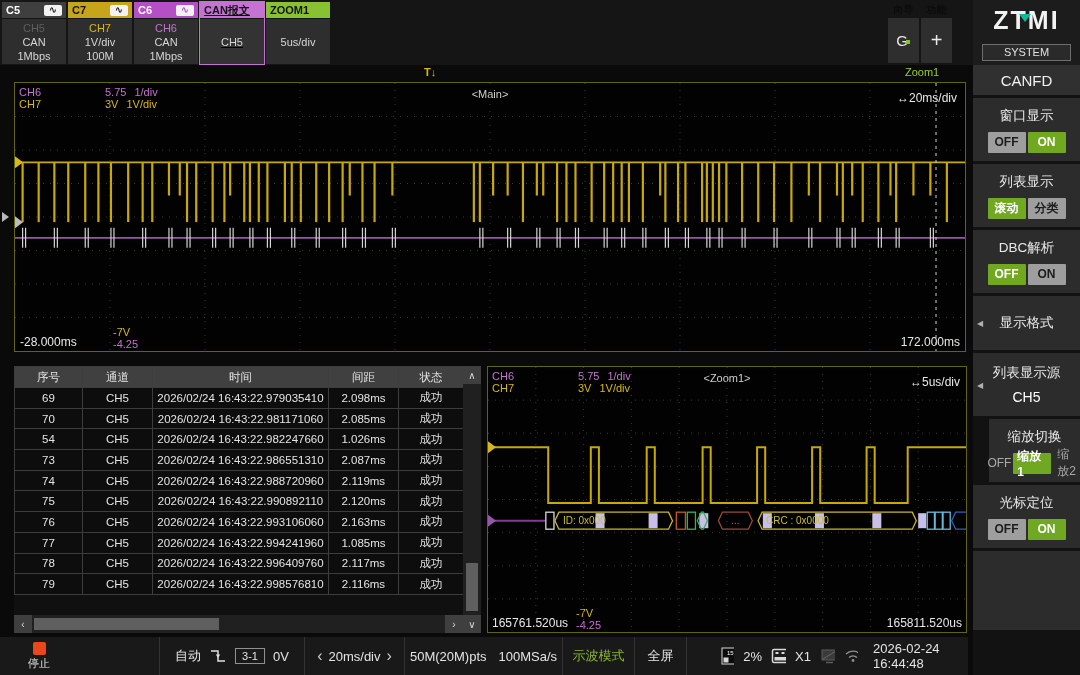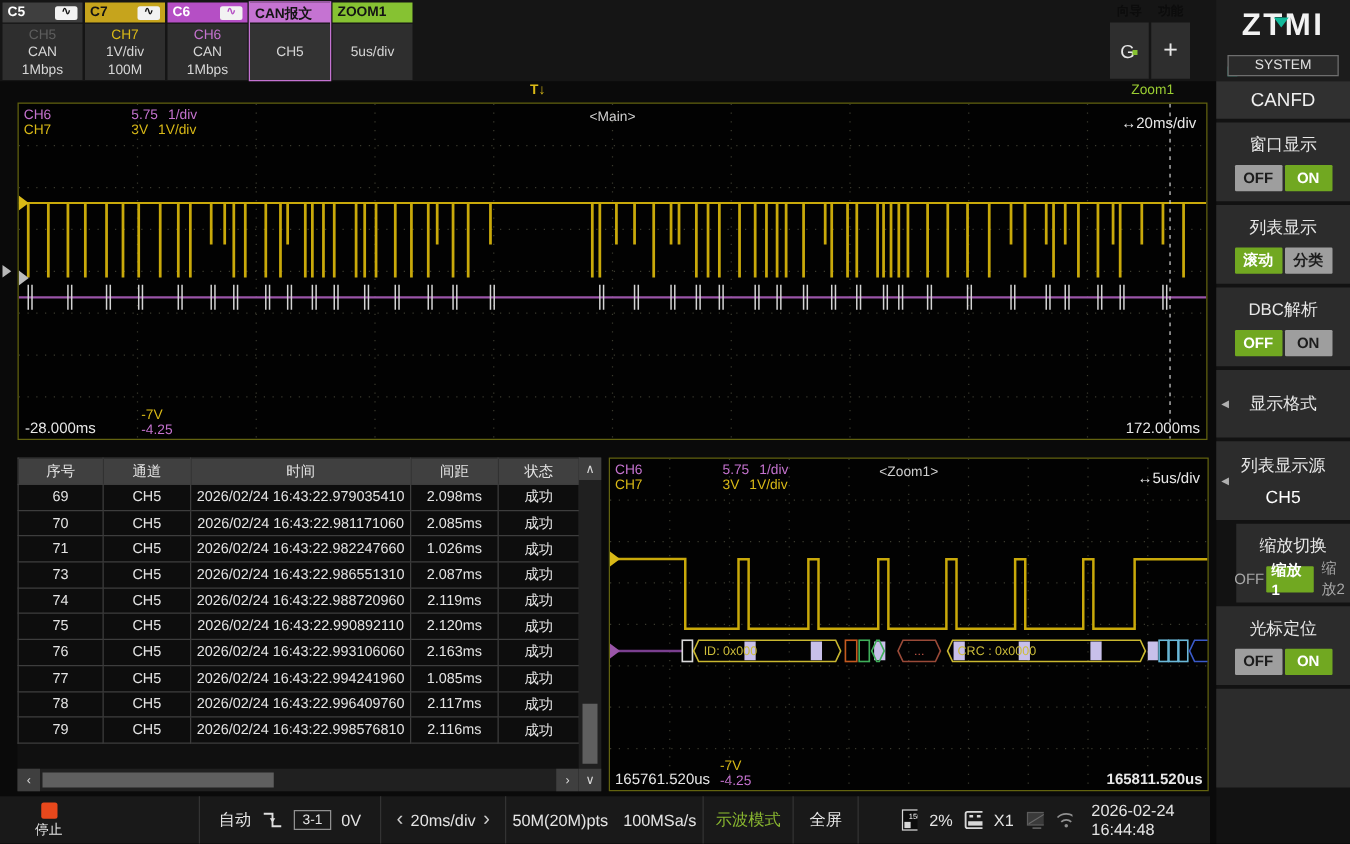--- a/index.html
+++ b/index.html
@@ -10,21 +10,21 @@
   
   .topbar { position:absolute; left:0; top:0; width:1080px; height:65px; background:#151515; }
   .tabs { position:absolute; left:2px; top:2px; display:flex; gap:2px; }
   .tab { width:64px; cursor:pointer; }
   .tab-header { height:16px; display:flex; align-items:center; justify-content:space-between;
                 padding:0 4px; font-size:11px; font-weight:bold; }
   .sine-pill { width:18px; height:11px; background:#f2f2f2; border-radius:2px; font-size:10px;
                line-height:10px; text-align:center; }
   .tab-body { height:45px; background:#2e2e2e; margin-top:1px; display:flex; flex-direction:column;
               align-items:center; justify-content:center; font-size:11px; color:#d6d6d6; line-height:14px; }
-  .tab.selected { outline:1px solid #c573d2; }
+  .tab.selected { outline:1px solid #c573d2;text-decoration:underline; }
   .mini-btn { position:absolute; top:2px; width:31px; }
   .mini-btn .hd { height:15px; font-size:10px; line-height:15px; text-align:center; color:#0c0c0c; font-weight:bold; }
   .mini-btn .bd { height:45px; margin-top:1px; background:#2e2e2e; display:flex; align-items:center; justify-content:center; }
   .brand { position:absolute; right:0; top:0; width:107px; height:65px; background:#1c1c1c; }
   .logo { position:absolute; left:0; right:0; top:6px; text-align:center; color:#f2f2f2;
           font-size:25px; font-weight:bold; letter-spacing:2px; }
   .logo-tri { position:absolute; left:46px; top:14px; width:0; height:0;
               border-left:6px solid transparent; border-right:6px solid transparent;
               border-top:8px solid #12b89a; }
   .system-btn { position:absolute; left:9px; bottom:4px; width:89px; height:17px; background:#2a2a2a;
@@ -430,21 +430,21 @@
             <td>成功</td>
           </tr>
           <tr>
             <td>70</td>
             <td>CH5</td>
             <td>2026/02/24 16:43:22.981171060</td>
             <td>2.085ms</td>
             <td>成功</td>
           </tr>
           <tr>
-            <td>71</td>
+            <td>54</td>
             <td>CH5</td>
             <td>2026/02/24 16:43:22.982247660</td>
             <td>1.026ms</td>
             <td>成功</td>
           </tr>
           <tr>
             <td>73</td>
             <td>CH5</td>
             <td>2026/02/24 16:43:22.986551310</td>
             <td>2.087ms</td>
@@ -517,21 +517,21 @@
           <span class="nm c7">CH7</span>
           <span class="c7" style="margin-right:8px;">3V</span>
           <span class="c7">1V/div</span>
         </div>
     </div>
     <div class="ovl gray" style="left:0; right:0; top:5px; text-align:center;">&lt;Zoom1&gt;</div>
     <div class="ovl white" style="right:6px; top:8px; font-size:12px;">↔5us/div</div>
     <div class="ovl white" style="left:4px; bottom:2px; font-size:12px;">165761.520us</div>
     <div class="ovl c7" style="left:88px; bottom:13px;">-7V</div>
     <div class="ovl c6" style="left:88px; bottom:1px;">-4.25</div>
-    <div class="ovl white" style="right:4px; bottom:2px; font-size:12px;font-weight:bold;">165811.520us</div>
+    <div class="ovl white" style="right:4px; bottom:2px; font-size:12px;">165811.520us</div>
   <svg width="478" height="265" viewBox="0 0 478 265">
         <line x1="47.8" y1="0" x2="47.8" y2="265" stroke="#3a3a2e" stroke-width="1" stroke-dasharray="1 6"></line>
         <line x1="95.6" y1="0" x2="95.6" y2="265" stroke="#3a3a2e" stroke-width="1" stroke-dasharray="1 6"></line>
         <line x1="143.4" y1="0" x2="143.4" y2="265" stroke="#3a3a2e" stroke-width="1" stroke-dasharray="1 6"></line>
         <line x1="191.2" y1="0" x2="191.2" y2="265" stroke="#3a3a2e" stroke-width="1" stroke-dasharray="1 6"></line>
         <line x1="239" y1="0" x2="239" y2="265" stroke="#3a3a2e" stroke-width="1" stroke-dasharray="1 6"></line>
         <line x1="286.8" y1="0" x2="286.8" y2="265" stroke="#3a3a2e" stroke-width="1" stroke-dasharray="1 6"></line>
         <line x1="334.6" y1="0" x2="334.6" y2="265" stroke="#3a3a2e" stroke-width="1" stroke-dasharray="1 6"></line>
         <line x1="382.4" y1="0" x2="382.4" y2="265" stroke="#3a3a2e" stroke-width="1" stroke-dasharray="1 6"></line>
         <line x1="430.2" y1="0" x2="430.2" y2="265" stroke="#3a3a2e" stroke-width="1" stroke-dasharray="1 6"></line>

